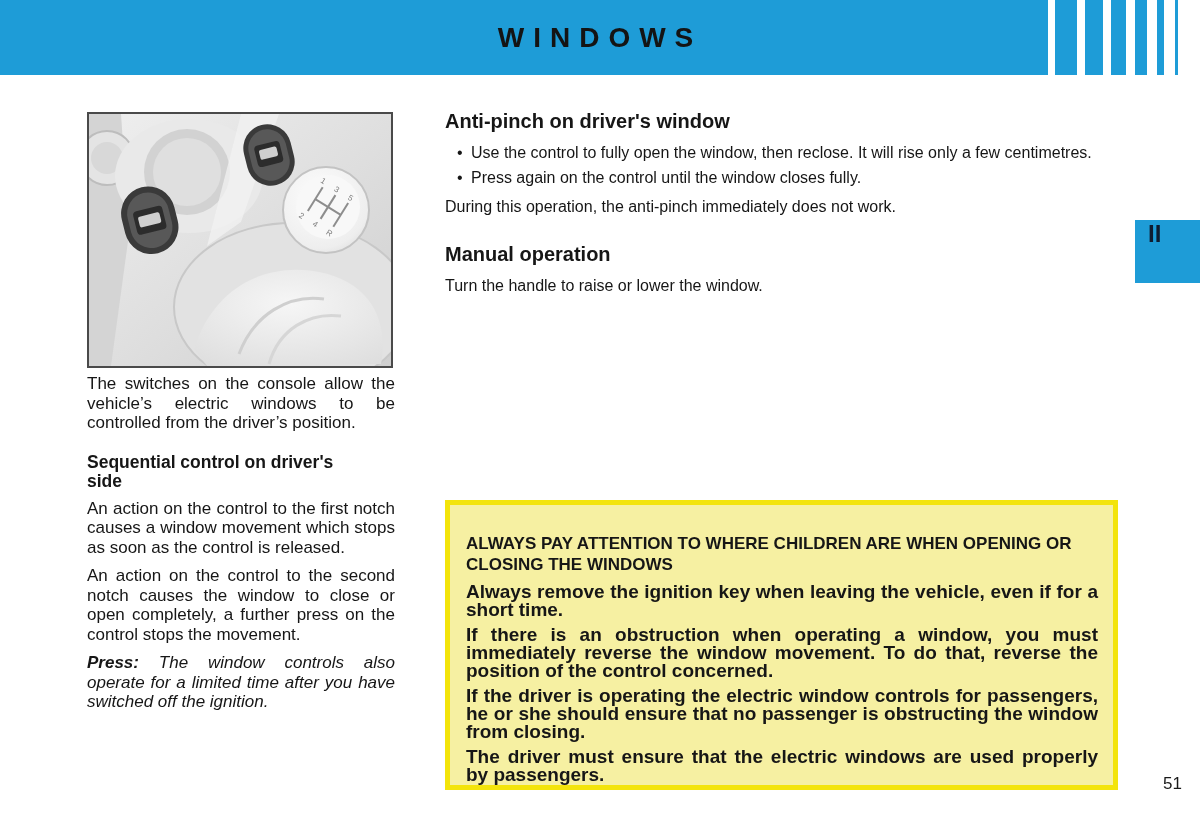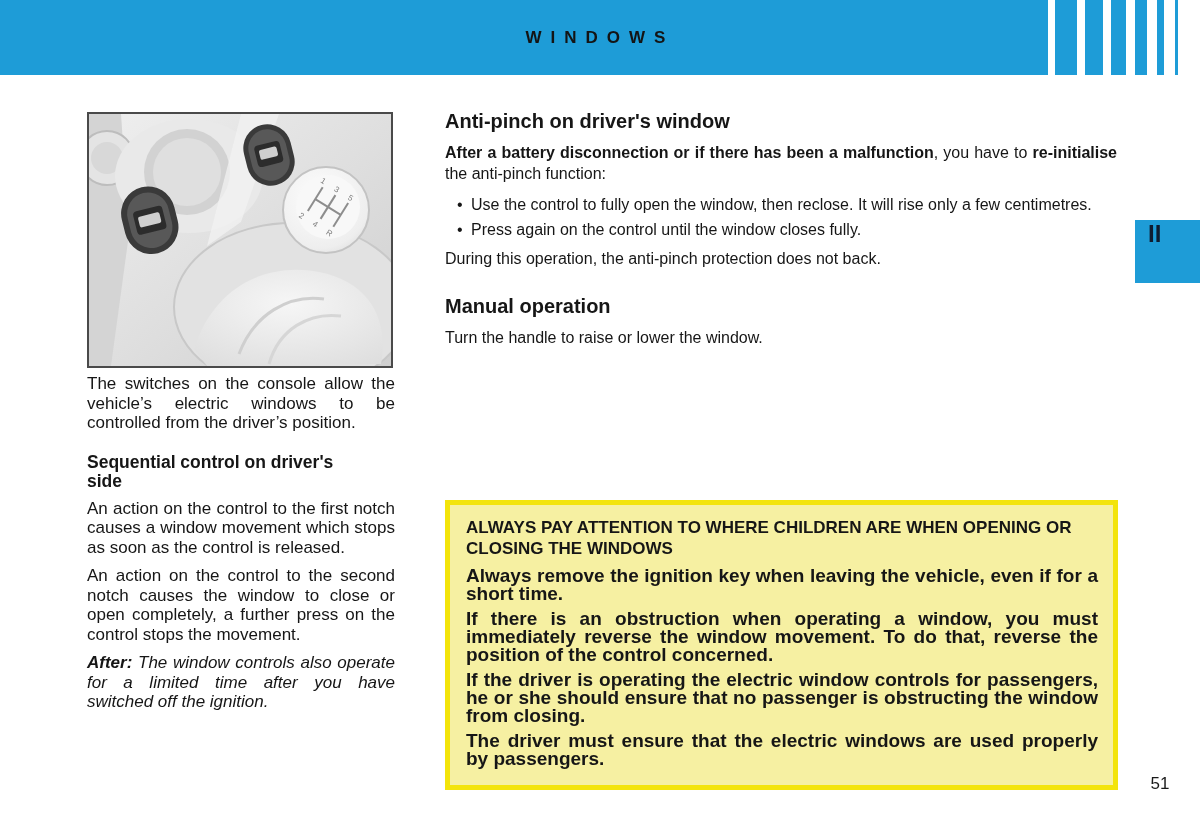--- a/index.html
+++ b/index.html
@@ -18,21 +18,21 @@
     overflow:hidden;
   }
   
   .header-bar{
     position:absolute;left:0;top:0;width:1048px;height:75px;
     background:var(--header-blue);
   }
   .header-title{
     position:absolute;left:0;top:0;width:1200px;height:75px;
     display:flex;align-items:center;justify-content:center;
-    font-size:17px;font-weight:bold;letter-spacing:9px;
+    font-size:28px;font-weight:bold;letter-spacing:9px;
     color:#141414;
   }
   .header-stripes{
     position:absolute;left:1055px;top:0;height:75px;
     display:flex;align-items:stretch;
   }
   .header-stripes span{background:var(--header-blue);height:75px;display:block;}
   .st1{width:22px;}
   .st2{width:18px;margin-left:8px;}
   .st3{width:15px;margin-left:8px;}
@@ -68,28 +68,28 @@
     padding-left:26px;position:relative;margin:0 0 4px 0;
   }
   .right-col li::before{content:"\2022";position:absolute;left:12px;}
   .b{font-weight:bold;}
   .i{font-style:italic;}
   
   .warning-box{
     position:absolute;left:445px;top:500px;width:673px;height:290px;
     background:var(--warning-bg);
     border:5px solid var(--warning-border);
-    padding:12px 15px 0 16px;
+    padding:28px 15px 0 16px;
   }
   .warning-box h2{font-size:17px;line-height:21px;font-weight:bold;margin:0 0 8px 0;}
   .warning-box p{font-size:19px;line-height:18px;font-weight:bold;text-align:justify;margin:0 0 7px 0;}
   
   .page-number{
     position:absolute;left:1138px;top:774px;width:44px;
-    text-align:center;font-size:17px;color:#1a1a1a;
+    text-align:right;font-size:17px;color:#1a1a1a;
   }
 </style>
 </head>
 <body>
 
 <div class="header-bar"></div>
 <div class="header-stripes">
   <span class="st1"></span>
   <span class="st2"></span>
   <span class="st3"></span>
@@ -172,34 +172,31 @@
   </svg>
 </figure>
 
 <aside class="left-col">
   <p>The switches on the console allow the vehicle’s electric windows to be controlled from the driver’s position.</p>
 
   <h3 class="seq">Sequential control on driver's side</h3>
   <p>An action on the control to the first notch causes a window movement which stops as soon as the control is released.</p>
   <p>An action on the control to the second notch causes the window to close or open completely, a further press on the control stops the movement.</p>
   <p>
-    <span class="b i">After:</span><span class="i"> The window controls also operate for a limited time after you have switched off the ignition.</span>
+    <span class="b i">Press:</span><span class="i"> The window controls also operate for a limited time after you have switched off the ignition.</span>
   </p>
 </aside>
 
 <main class="right-col">
   <h2>Anti-pinch on driver's window</h2>
-  <p>
-    <span class="b">After a battery disconnection or if there has been a malfunction</span><span>, you have to </span><span class="b">re-initialise</span><span> the anti-pinch function:</span>
-  </p>
   <ul>
     <li>Use the control to fully open the window, then reclose. It will rise only a few centimetres.</li>
     <li>Press again on the control until the window closes fully.</li>
   </ul>
-  <p>During this operation, the anti-pinch protection does not back.</p>
+  <p>During this operation, the anti-pinch immediately does not work.</p>
 
   <h2 class="manual">Manual operation</h2>
   <p>Turn the handle to raise or lower the window.</p>
 </main>
 
 <section class="warning-box">
   <h2>ALWAYS PAY ATTENTION TO WHERE CHILDREN ARE WHEN OPENING OR CLOSING THE WINDOWS</h2>
   <p>Always remove the ignition key when leaving the vehicle, even if for a short time.</p>
   <p>If there is an obstruction when operating a window, you must immediately reverse the window movement. To do that, reverse the position of the control concerned.</p>
   <p>If the driver is operating the electric window controls for passengers, he or she should ensure that no passenger is obstructing the window from closing.</p>

